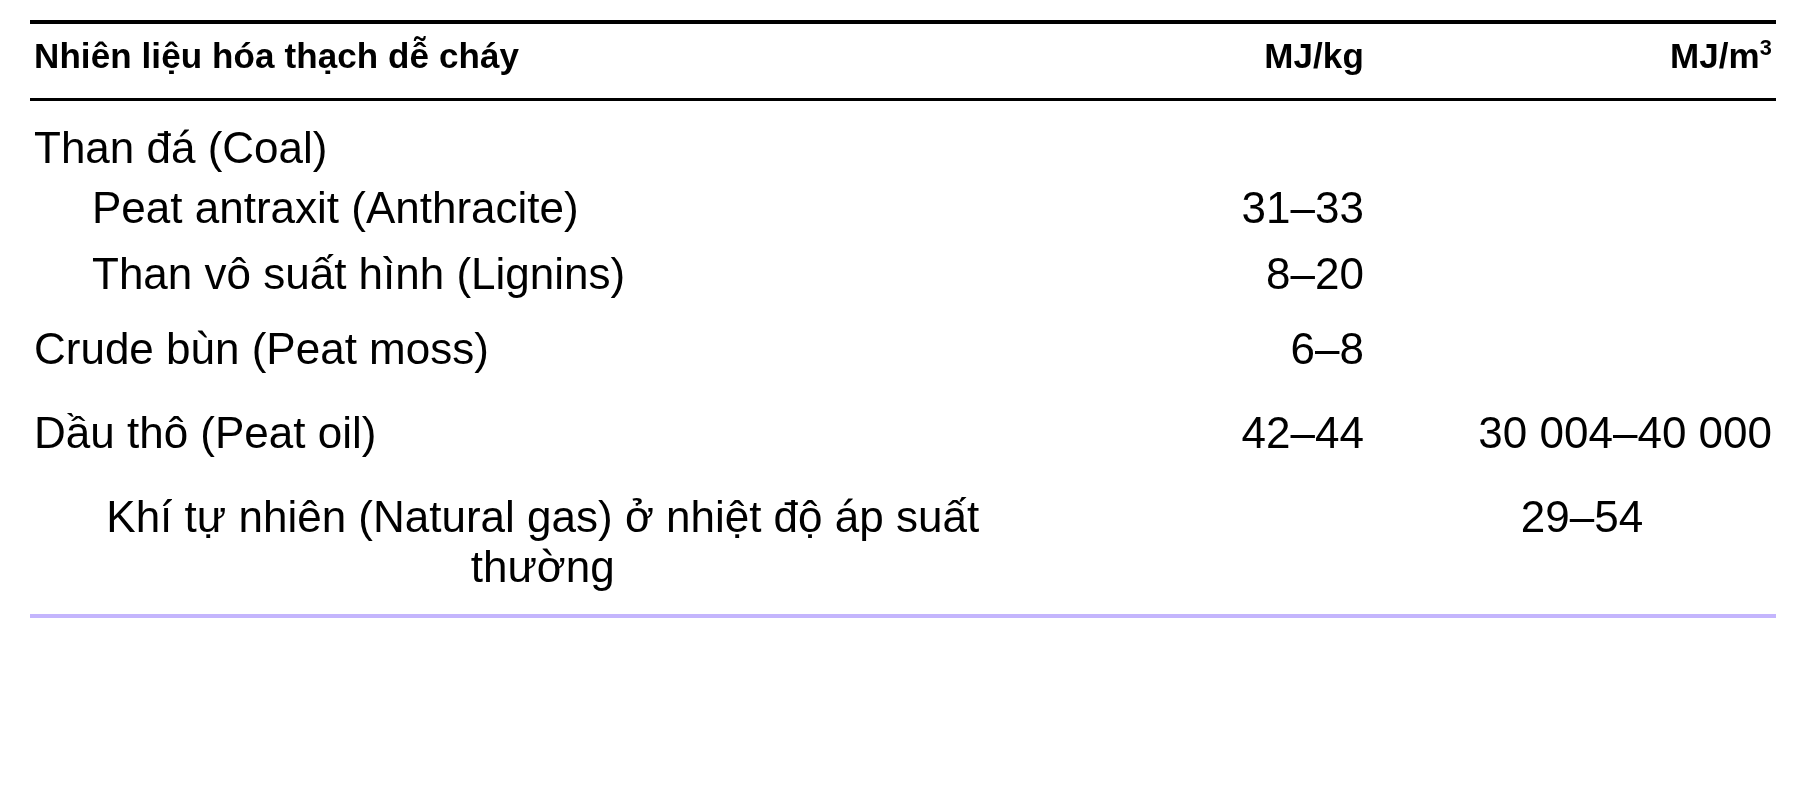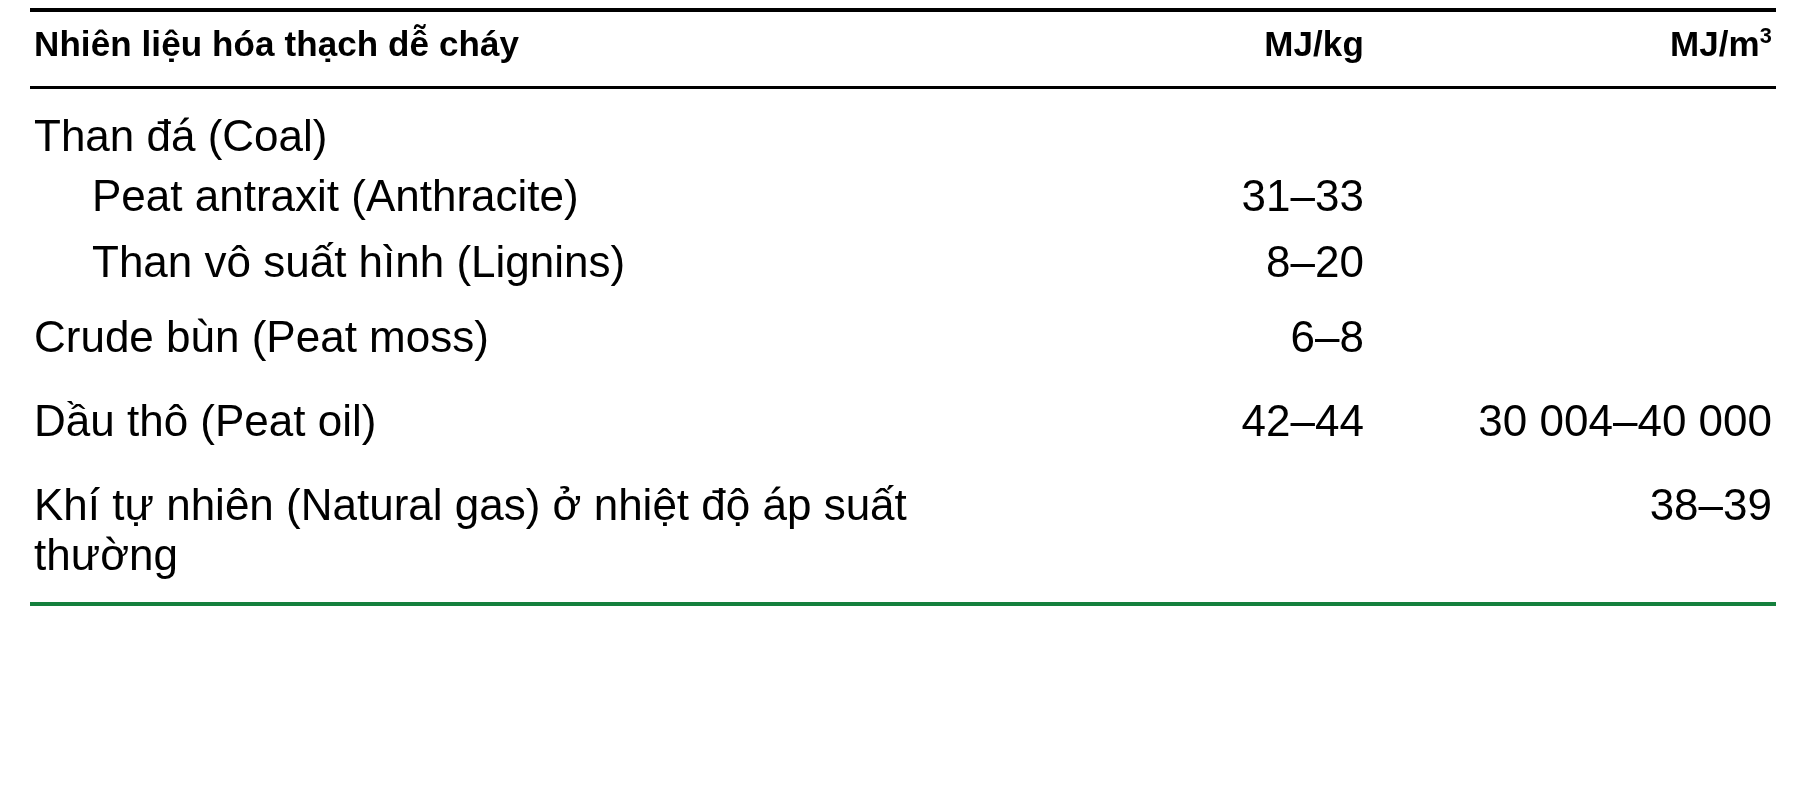--- a/index.html
+++ b/index.html
@@ -10,21 +10,21 @@
   body {
     width: 1806px;
     height: 793px;
     font-family: "Liberation Sans", sans-serif;
     color: #000000;
     -webkit-font-smoothing: antialiased;
   }
   .table-wrap {
     box-sizing: border-box;
     width: 1806px;
-    padding: 8px 30px 0 30px;
+    padding: 20px 30px 0 30px;
   }
   table.data-table {
     width: 100%;
     border-collapse: collapse;
     table-layout: fixed;
   }
   table.data-table col.c-label { width: 58.5%; }
   table.data-table col.c-mjkg  { width: 19.5%; }
   table.data-table col.c-mjm3  { width: 22.0%; }
 
@@ -55,22 +55,23 @@
   tbody td.cell-label { text-align: left; padding-left: 4px; }
   tbody td.cell-num { text-align: right; white-space: nowrap; margin-top: 36px; }
   tbody td.cell-mjkg { padding-right: 28px; }
   tbody td.cell-mjm3 { padding-right: 4px; }
 
   tbody tr.indent-1 td.cell-label { padding-left: 62px; }
   tbody tr.group-head td.cell-label { padding-bottom: 2px; }
   tbody tr.tight td { padding-top: 8px; padding-bottom: 8px; }
 
   tbody tr.last-row td {
-    border-bottom: 4px solid #15803d;
+    border-bottom: 4px solid #c4b5fd;
     padding-bottom: 22px;
+    text-align: center;
   }
   tbody tr.first-body td { padding-top: 22px; }
 </style>
 </head>
 <body>
 
 <div class="table-wrap">
   <table class="data-table">
     <colgroup>
       <col class="c-label">
@@ -106,17 +107,17 @@
         <td class="cell-num cell-mjm3"></td>
       </tr>
       <tr>
         <td class="cell-label">Dầu thô (Peat oil)</td>
         <td class="cell-num cell-mjkg">42–44</td>
         <td class="cell-num cell-mjm3">30 004–40 000</td>
       </tr>
       <tr class="last-row">
         <td class="cell-label">Khí tự nhiên (Natural gas) ở nhiệt độ áp suất thường</td>
         <td class="cell-num cell-mjkg"></td>
-        <td class="cell-num cell-mjm3">38–39</td>
+        <td class="cell-num cell-mjm3">29–54</td>
       </tr>
     </tbody>
   </table>
 </div>
 
 </body></html>

